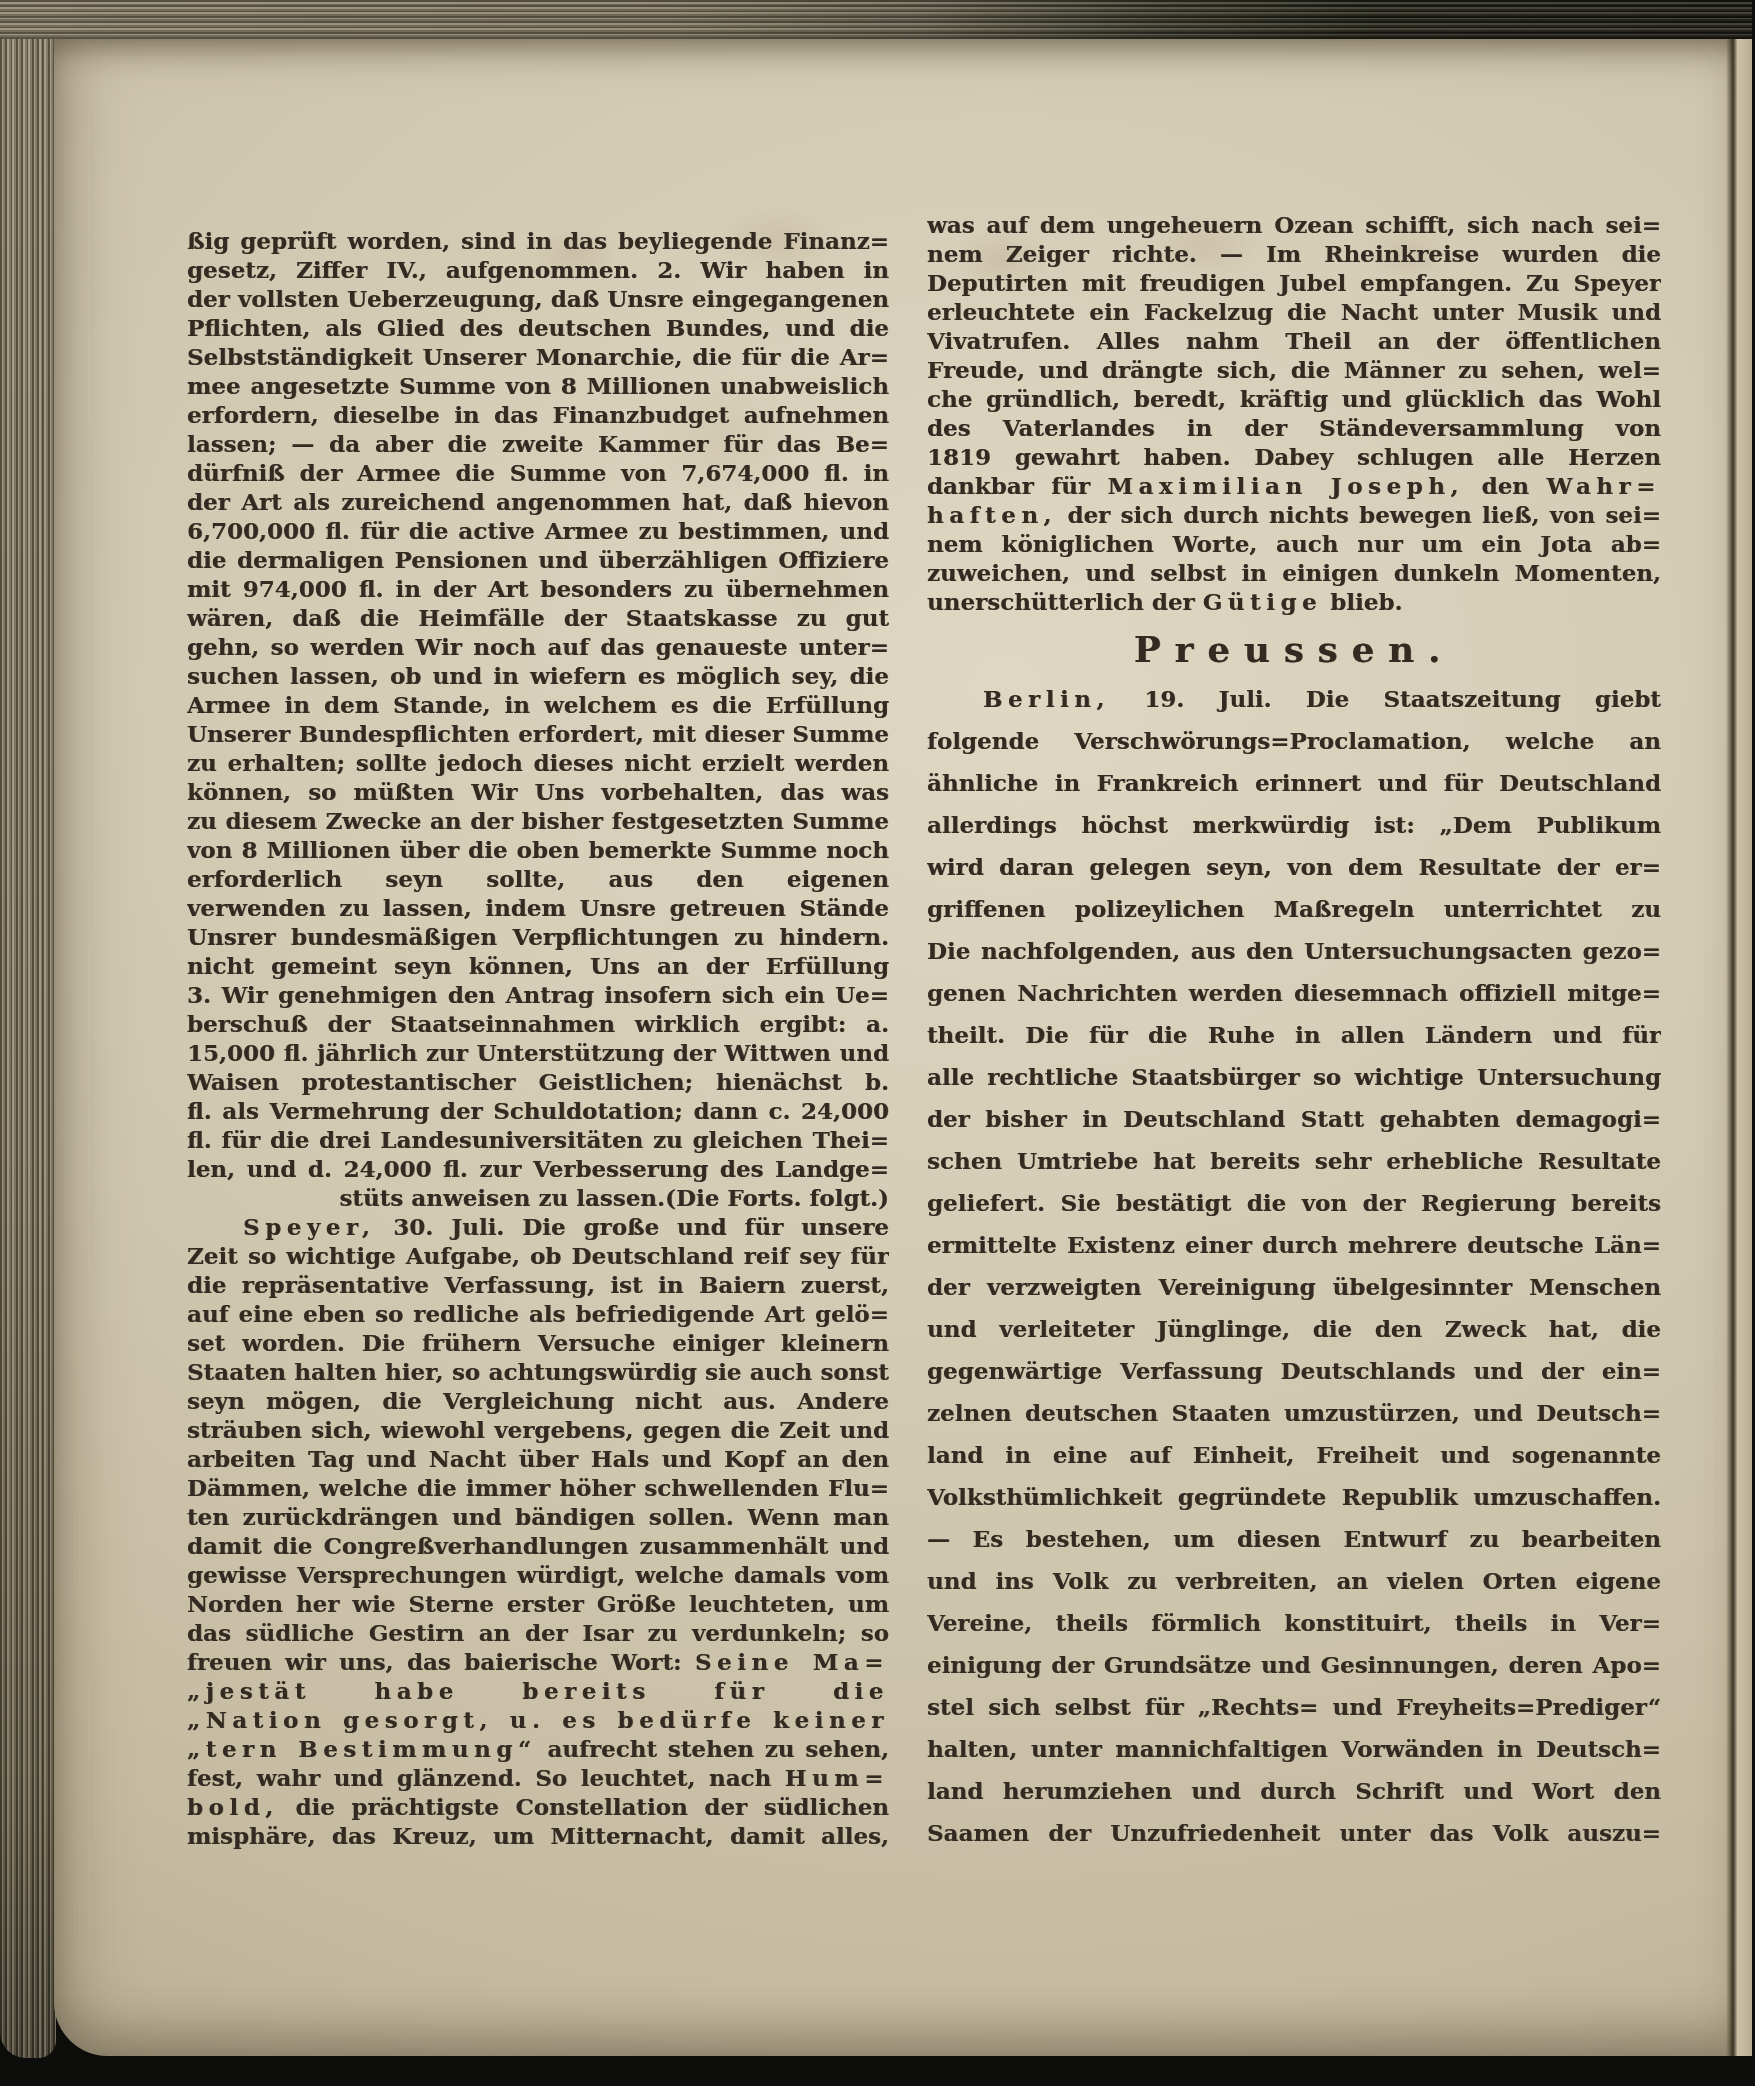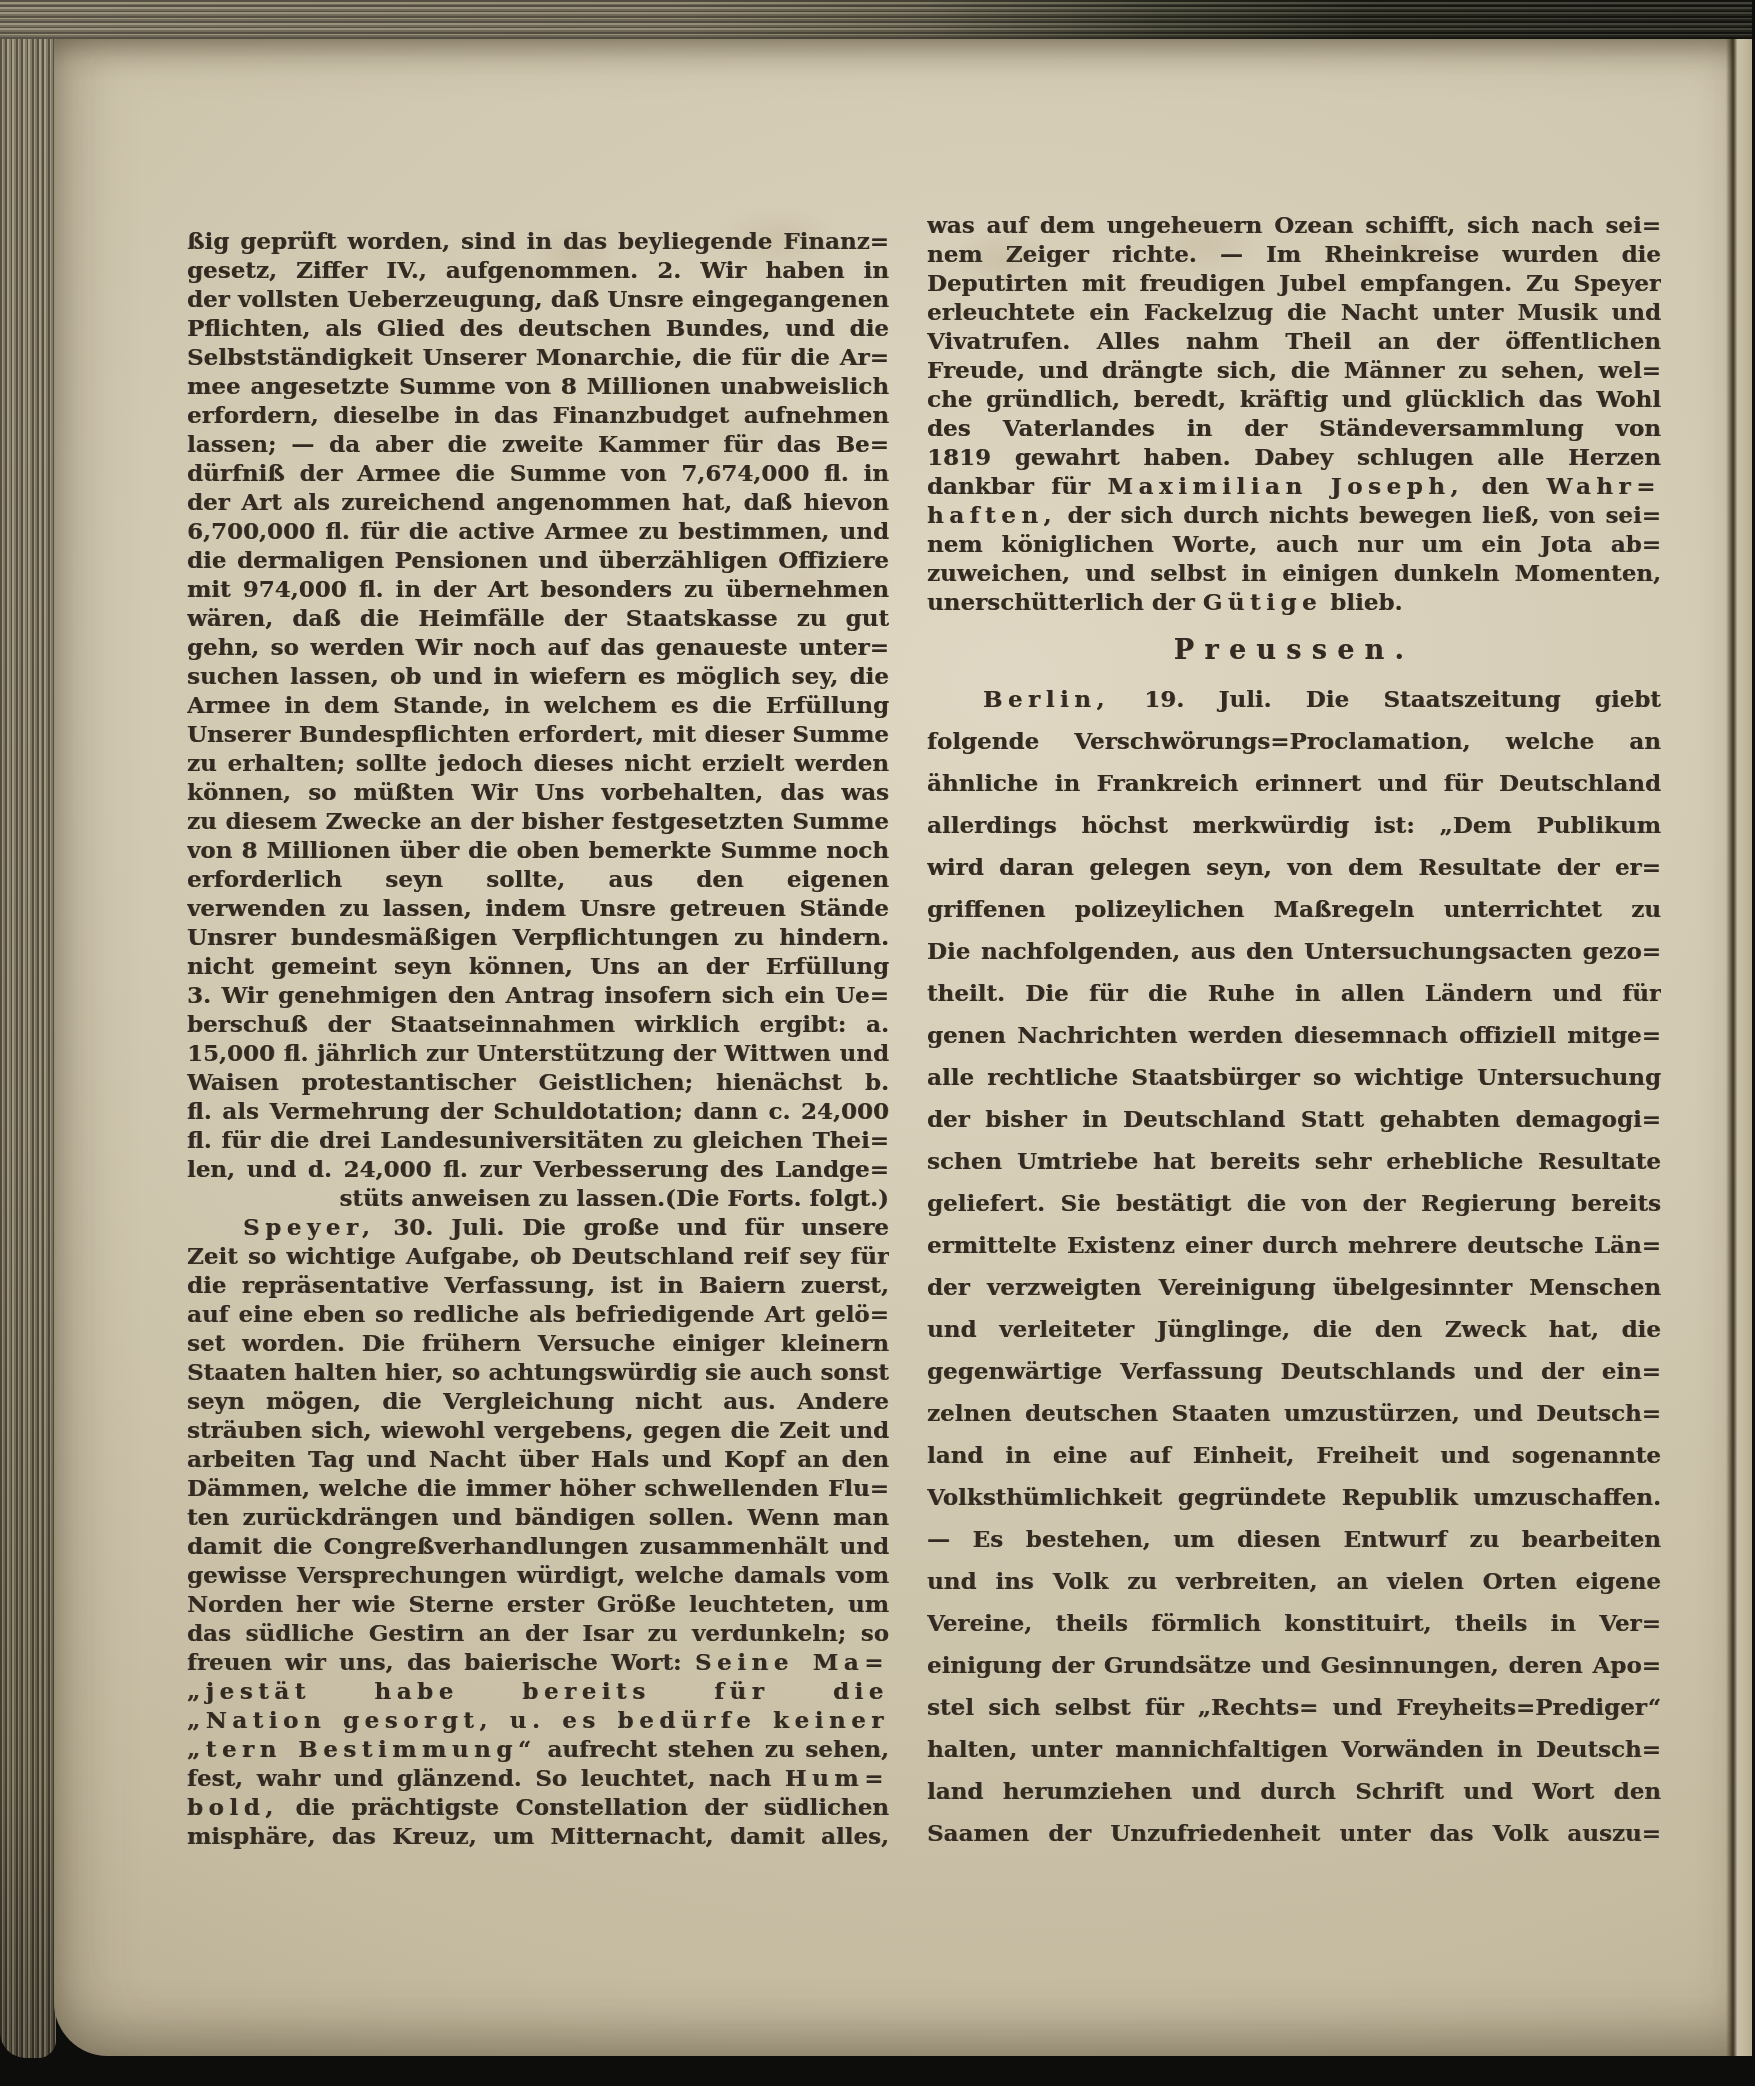--- a/index.html
+++ b/index.html
@@ -46,21 +46,21 @@
   .col-left{left:187px;top:226px;width:702px;}
   .col-right{left:927px;top:210px;width:734px;}
   .line{height:29px;line-height:29px;overflow:hidden;
         text-align:justify;text-align-last:justify;}
   .lower .line{height:42px;line-height:42px;}
   .ind{text-indent:56px;}
   .noj{text-align-last:left;}
   .split{display:flex;justify-content:flex-end;text-align:left;text-align-last:left;}
   .sp{letter-spacing:.24em;}
   .heading{height:39px;line-height:39px;margin-top:14px;margin-bottom:8.8px;
-           text-align:center;text-align-last:center;font-size:27px;letter-spacing:.38em;}
+           text-align:center;text-align-last:center;font-size:36px;letter-spacing:.38em;}
 </style>
 </head>
 <body>
 
 <div class="scene">
   <div class="edge-top"></div>
   <div class="edge-left"></div>
 
   <div class="paper">
     <div class="stain-a"></div>
@@ -151,22 +151,22 @@
       </div>
     <div class="line heading">Preussen.</div>
     <div class="lower" id="right-lower">
         <div class="line ind"><span class="sp">Berlin,</span><span> 19. Juli. Die Staatszeitung giebt</span></div>
         <div class="line">folgende Verschwörungs=Proclamation, welche an</div>
         <div class="line">ähnliche in Frankreich erinnert und für Deutschland</div>
         <div class="line">allerdings höchst merkwürdig ist: „Dem Publikum</div>
         <div class="line">wird daran gelegen seyn, von dem Resultate der er=</div>
         <div class="line">griffenen polizeylichen Maßregeln unterrichtet zu werden.</div>
         <div class="line">Die nachfolgenden, aus den Untersuchungsacten gezo=</div>
+        <div class="line">genen Nachrichten werden diesemnach offiziell mitge=</div>
         <div class="line">theilt. Die für die Ruhe in allen Ländern und für</div>
-        <div class="line">genen Nachrichten werden diesemnach offiziell mitge=</div>
         <div class="line">alle rechtliche Staatsbürger so wichtige Untersuchung</div>
         <div class="line">der bisher in Deutschland Statt gehabten demagogi=</div>
         <div class="line">schen Umtriebe hat bereits sehr erhebliche Resultate</div>
         <div class="line">geliefert. Sie bestätigt die von der Regierung bereits</div>
         <div class="line">ermittelte Existenz einer durch mehrere deutsche Län=</div>
         <div class="line">der verzweigten Vereinigung übelgesinnter Menschen</div>
         <div class="line">und verleiteter Jünglinge, die den Zweck hat, die</div>
         <div class="line">gegenwärtige Verfassung Deutschlands und der ein=</div>
         <div class="line">zelnen deutschen Staaten umzustürzen, und Deutsch=</div>
         <div class="line">land in eine auf Einheit, Freiheit und sogenannte</div>

